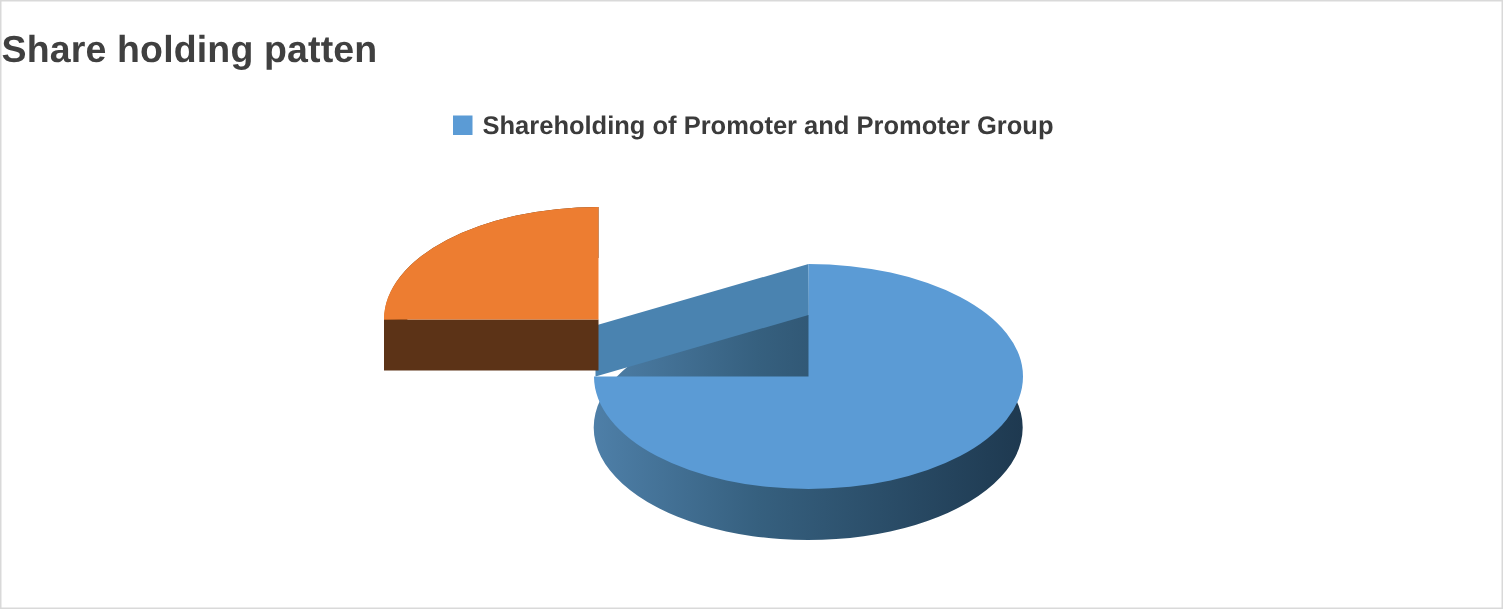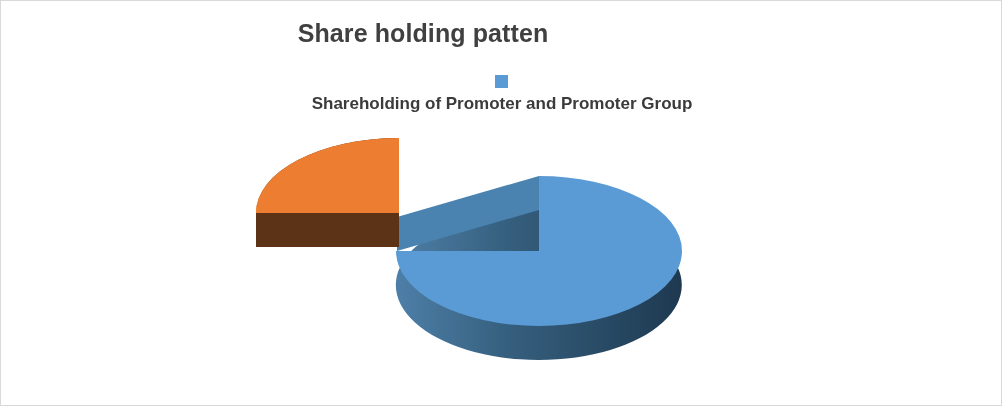--- a/index.html
+++ b/index.html
@@ -17,42 +17,39 @@
     box-sizing: border-box;
     background: #ffffff;
     border: 1px solid #d9d9d9;
     overflow: hidden;
   }
   #chart-title {
     position: absolute;
     left: 0;
     top: 18px;
     width: 812px;
-    text-align: center;
     font-size: 25px;
     font-weight: bold;
     color: #404040;
     letter-spacing: 0.1px;
     white-space: nowrap;
-    padding-left: 16px;
   }
   #chart-legend {
     position: absolute;
     left: 0;
     top: 74px;
     width: 1002px;
     display: flex;
     flex-direction: row;
     justify-content: center;
     align-items: center;
     gap: 52px;
   }
   .legend-entry {
     display: flex;
-    flex-direction: column;
     align-items: center;
     gap: 7px;
   }
   .legend-swatch {
     width: 13px;
     height: 13px;
     display: block;
     flex: 0 0 auto;
   }
   .legend-label {

